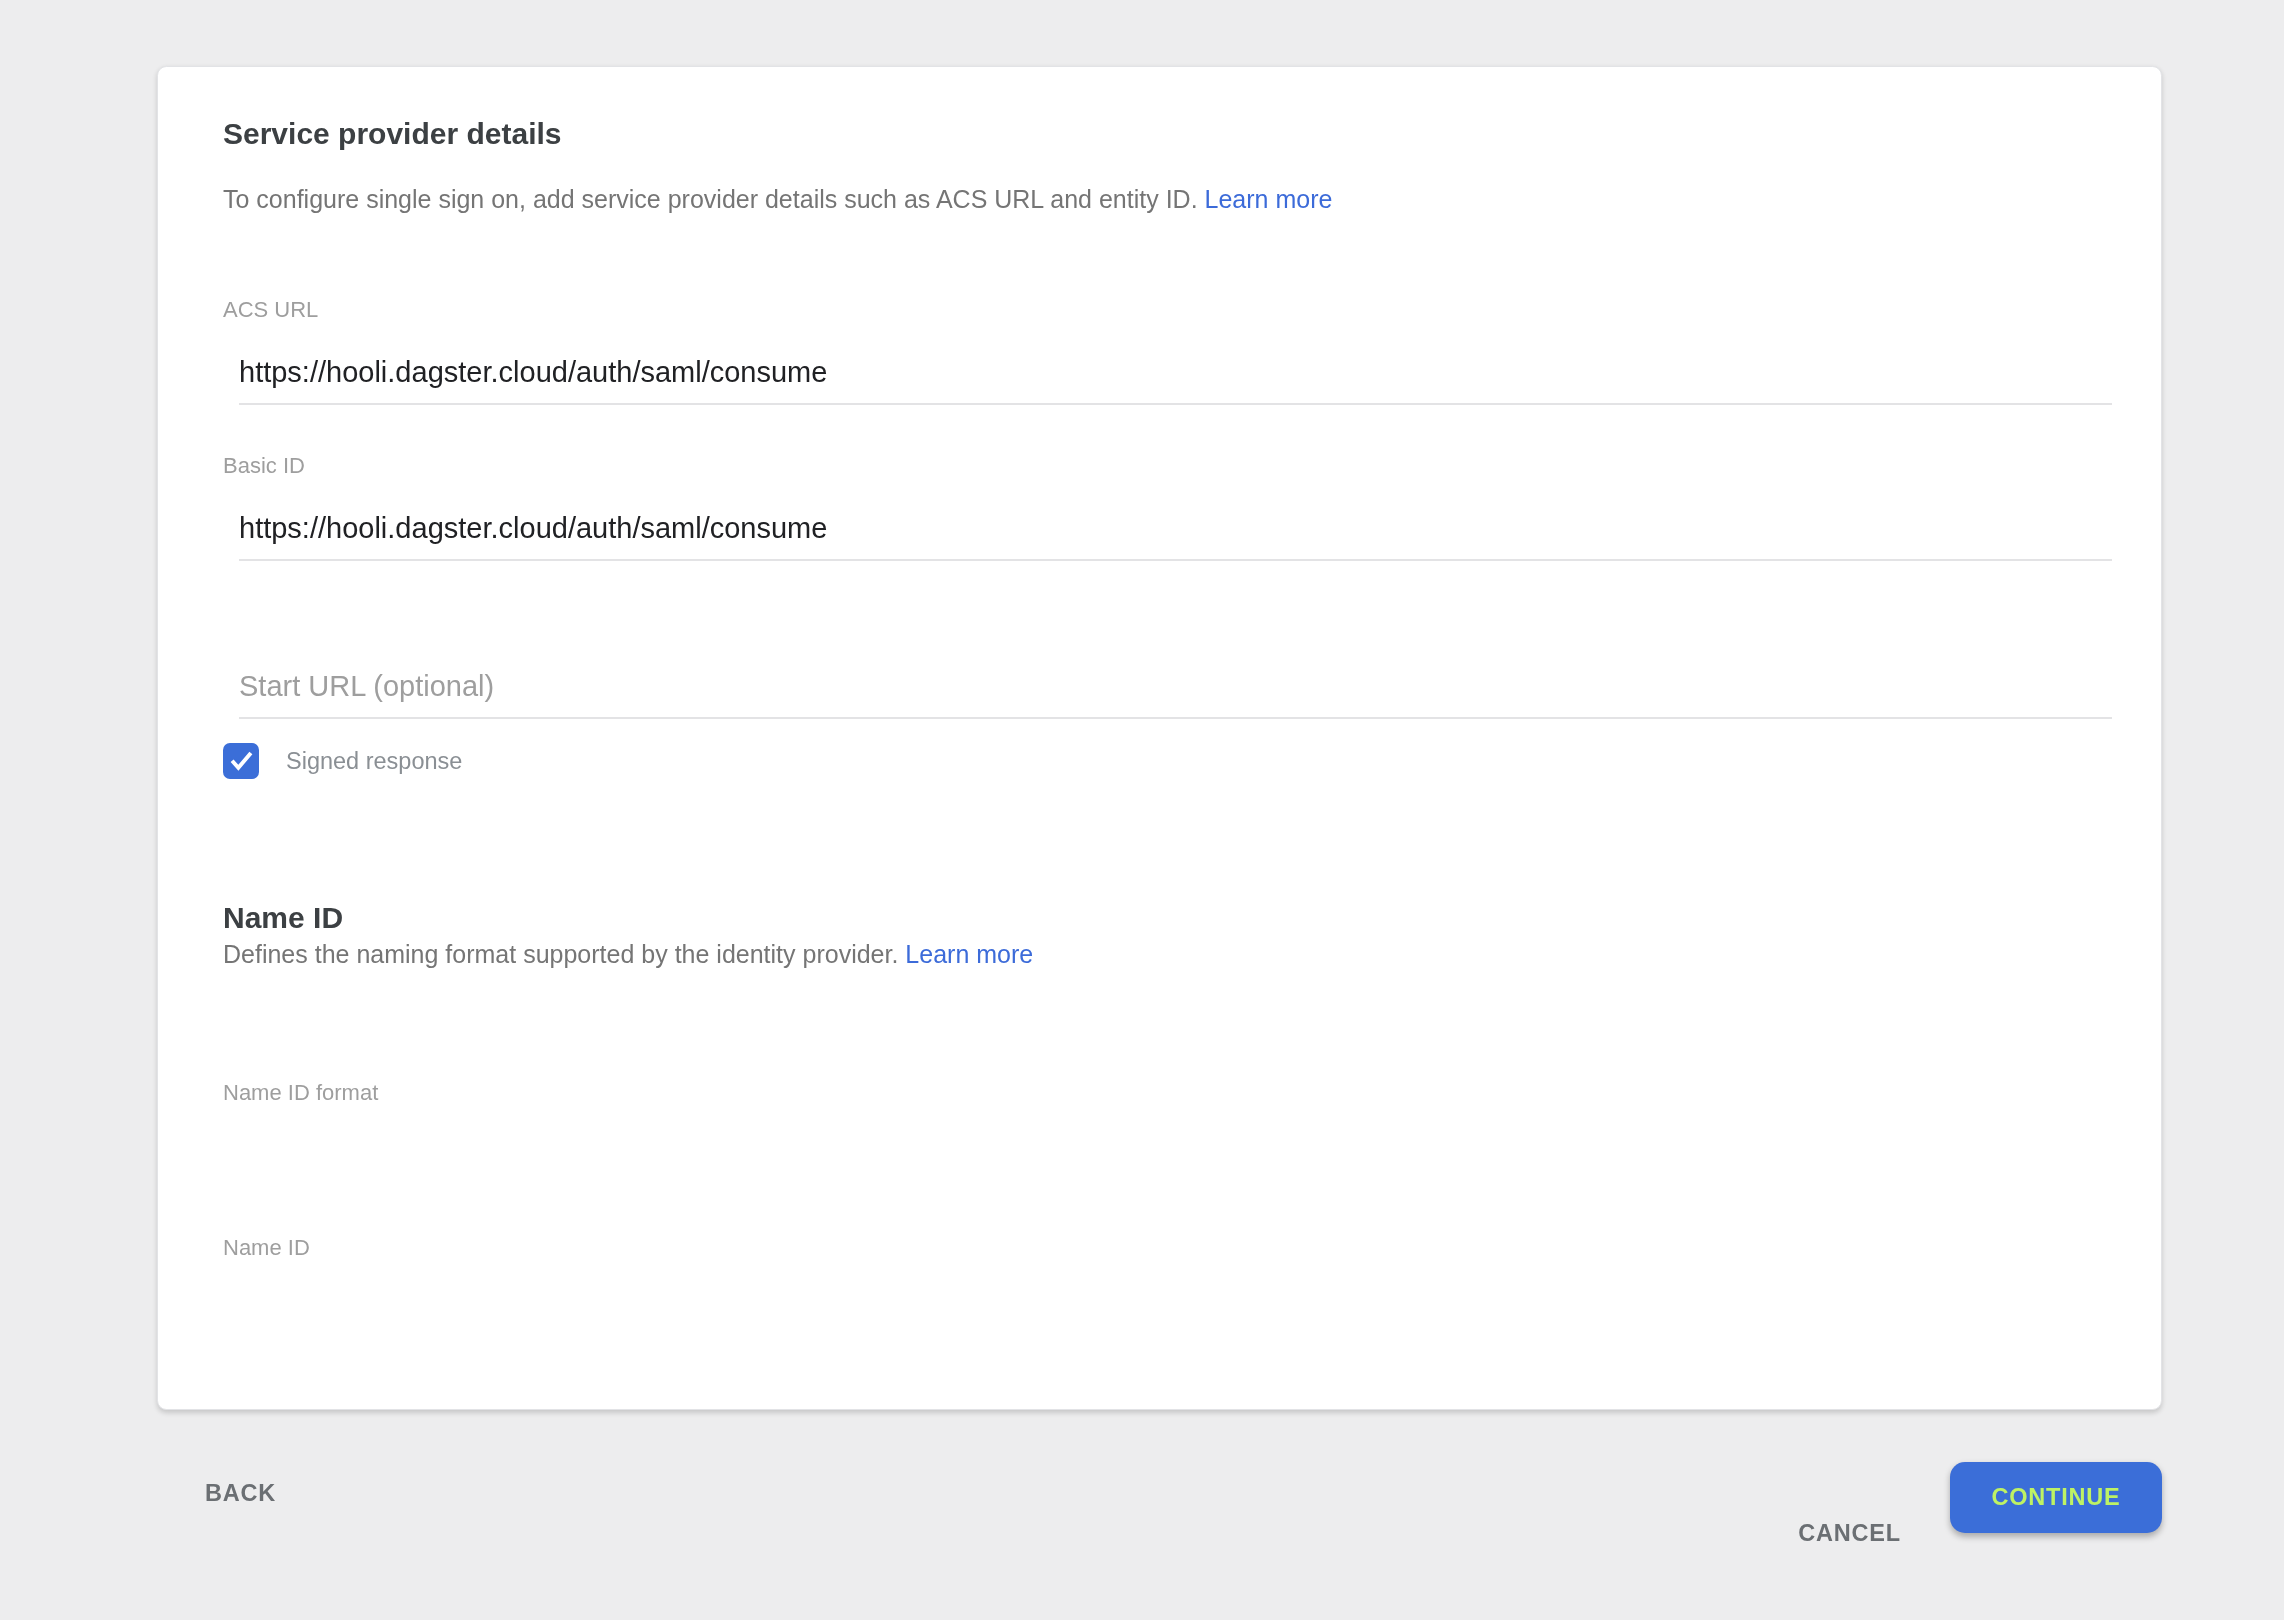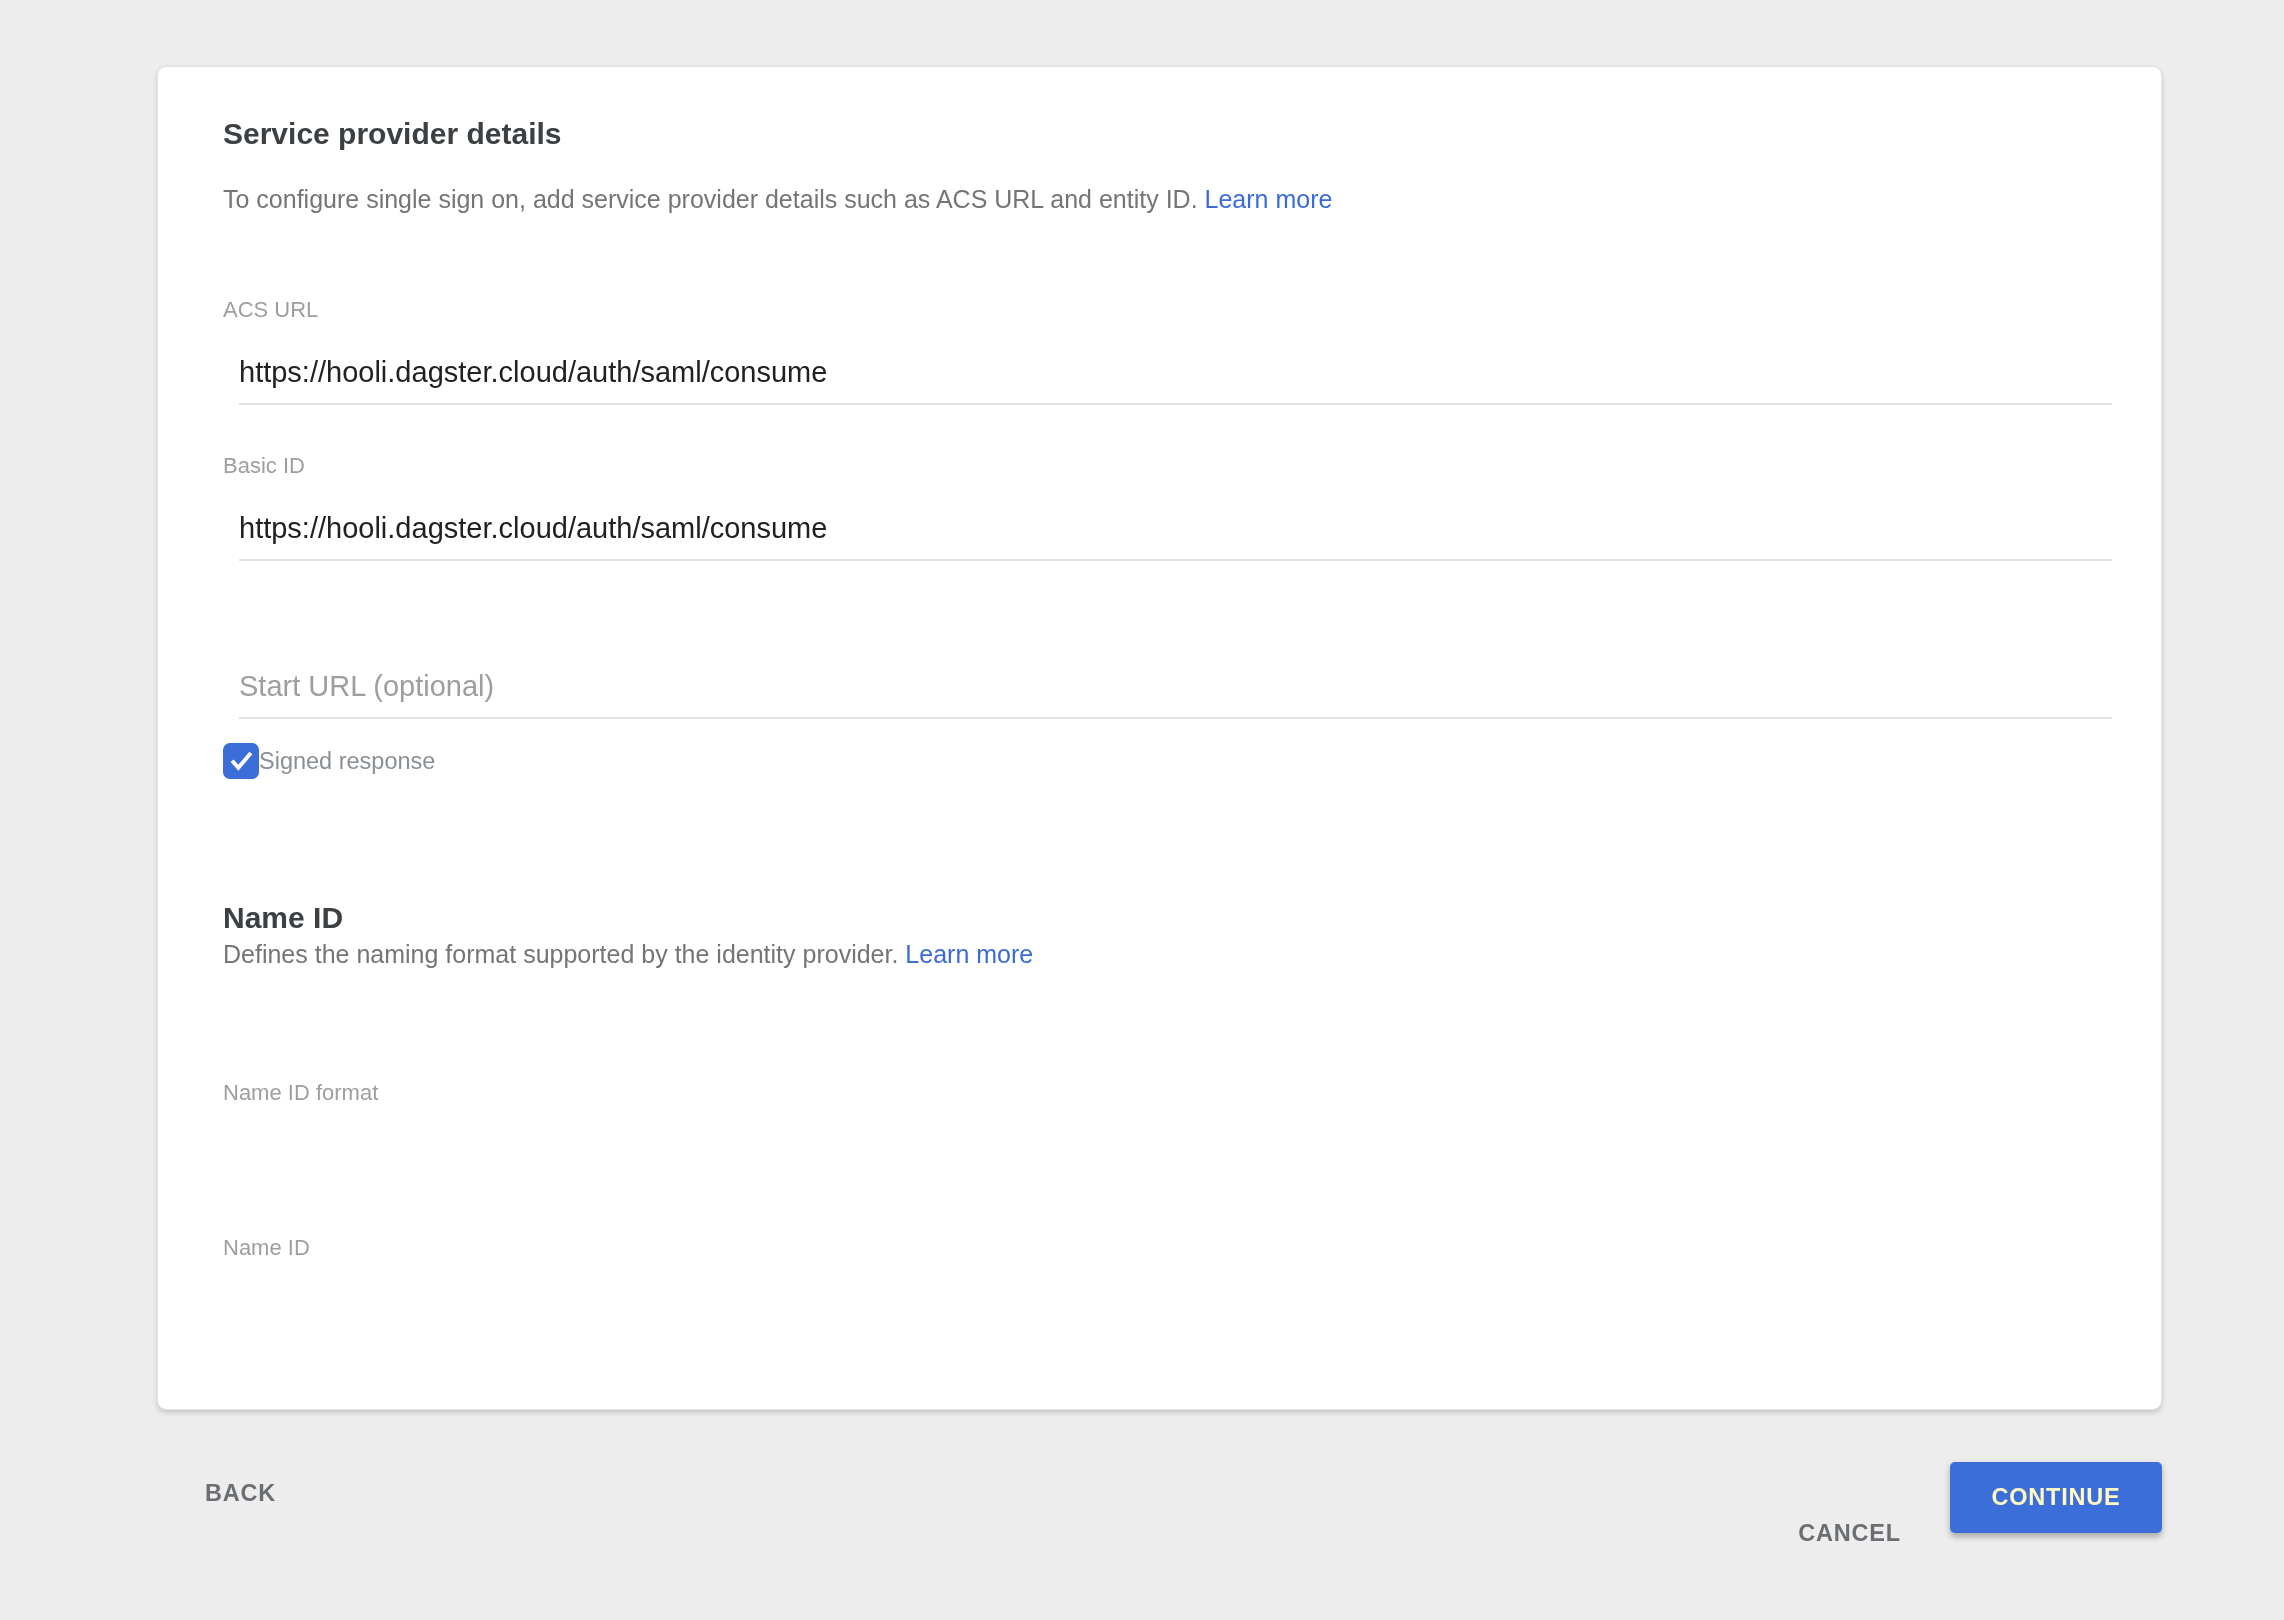--- a/index.html
+++ b/index.html
@@ -45,21 +45,21 @@
     color:#202124;
     border:none;outline:none;
     border-bottom:2.4px solid #e3e3e5;
     padding:0 0 11px 0;margin:16px;
     background:transparent;
     box-sizing:border-box;
   }
   .text-input::placeholder{color:#9e9e9e;opacity:1;}
   .checkbox-row{
     position:absolute;left:0;
-    display:flex;align-items:center;height:38px;
+    display:flex;align-items:center;gap:27px;height:38px;
   }
   .checkbox{
     width:36px;height:36px;
     background:#3b6ed8;
     border-radius:7px;
     display:flex;align-items:center;justify-content:center;
     cursor:pointer;flex:0 0 auto;
   }
   .checkbox svg{display:block;}
   .checkbox-label{
@@ -88,24 +88,24 @@
     font-weight:600;color:#6b6f73;
     letter-spacing:0.8px;cursor:pointer;
     background:none;border:none;padding:0;
     font-family:"Liberation Sans", sans-serif;
   }
   .btn-back{left:205px;}
   .btn-cancel{right:383px;margin-top:40px;}
   .btn-continue{
     position:absolute;top:1462px;right:122px;
     width:212px;height:71px;
-    background:#3b6ed8;color:#fef9c3;
+    background:#3b6ed8;color:#bef264;
     font-size:23.5px;font-weight:600;letter-spacing:0.8px;
     font-family:"Liberation Sans", sans-serif;
-    border:none;border-radius:5px;
+    border:none;border-radius:15px;
     box-shadow:0 3.1px 6.3px rgba(0,0,0,0.28);
     cursor:pointer;
   }
   
   .pos-title{top:49px;}
   .pos-desc{top:115px;}
   .pos-acs-label{top:229px;}
   .pos-acs-input{top:270px;}
   .pos-entity-label{top:385px;}
   .pos-entity-input{top:426px;}

